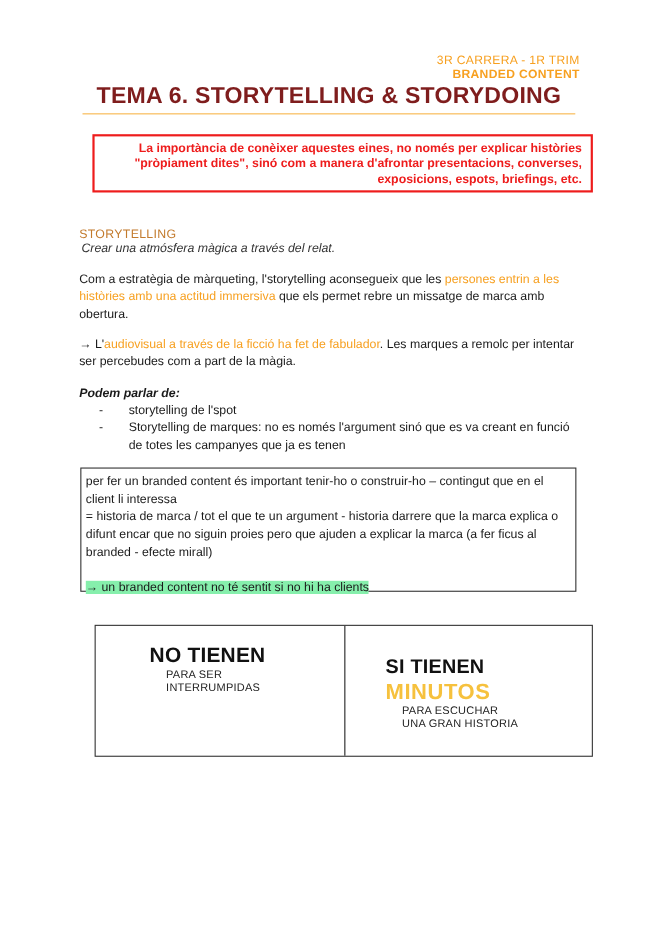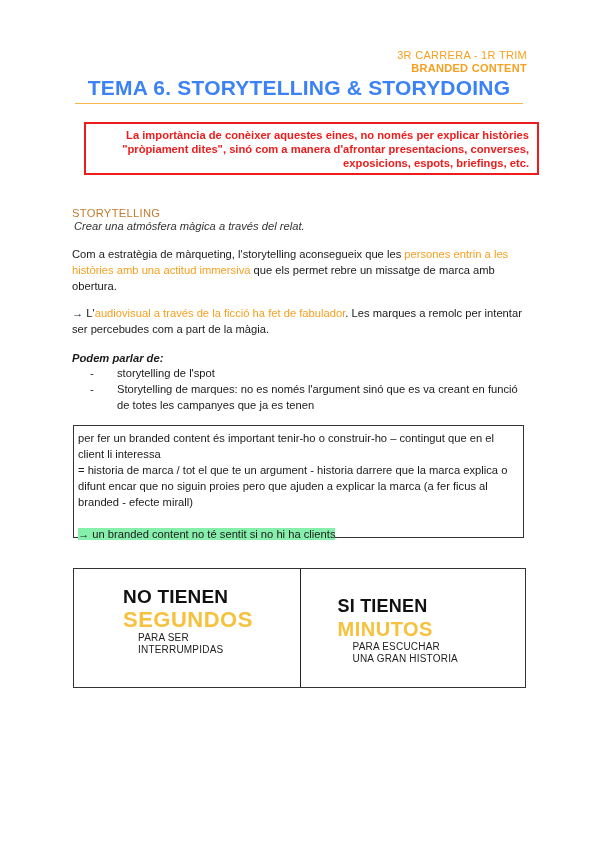--- a/index.html
+++ b/index.html
@@ -3,42 +3,42 @@
   <meta charset="utf-8">
   <style>
     html, body { margin: 0; padding: 0; background: #ffffff; }
     body { width: 600px; height: 848px; position: relative; overflow: hidden;
            font-family: "Liberation Sans", sans-serif; color: #1a1a1a; }
     .abs { position: absolute; }
     .hdr-right { right: 73px; text-align: right; font-size: 11px; letter-spacing: 0.3px; }
     .hdr1 { top: 34px; font-weight: bold; color: #f7a020; margin-top: 28px; }
     .hdr2 { top: 49px; color: #f7a020; }
     .title { left: 75px; width: 448px; top: 76px; font-size: 21px; font-weight: bold;
-             color: #3b82f6; text-align: center; letter-spacing: 0.2px; }
+             color: #7f1d1d; text-align: center; letter-spacing: 0.2px; }
     .title-rule { left: 75px; top: 103px; width: 448px; height: 0; border-top: 1.5px solid #f8b64a; }
     .redbox { left: 72px; top: 122px; width: 451px; height: 49px; border: 2px solid #ee1c1c;
               color: #ee1c1c; font-weight: bold; font-size: 11.2px; line-height: 14px;
               text-align: right; box-sizing: content-box; display: flex; align-items: center; justify-content: center; margin-left: 12px; }
     .redbox span { display: block; padding: 0 8px; }
     .section { left: 72px; font-size: 11.2px; line-height: 16px; width: 460px; }
     .sec-head { top: 205px; color: #c27a2c; letter-spacing: 0.3px; }
     .sec-sub { top: 218px; left: 74px; font-style: italic; color: #333; }
     .para1 { top: 246px; }
     .para2 { top: 305px; }
     .hl { color: #f7a020; }
     .podem { top: 350px; font-weight: bold; font-style: italic; }
     .list { top: 365px; left: 90px; width: 440px; margin: 0; padding: 0; list-style: none; }
     .list li { position: relative; padding-left: 27px; }
     .list li .dash { position: absolute; left: 0; top: 0; }
     .notebox { left: 73px; top: 425px; width: 451px; height: 113px; border: 1.5px solid #333;
                font-size: 11.2px; line-height: 16px; padding: 4px 6px 0 4px; box-sizing: border-box; }
     .notebox p { margin: 0; }
     .notebox .gap { height: 16px; }
     .note-em { background: #86efac; }
-    .imgbox { left: 73px; top: 568px; width: 453px; height: 120px; border: 1.5px solid #333;
+    .imgbox { left: 86px; top: 568px; width: 453px; height: 120px; border: 1.5px solid #333;
               box-sizing: border-box; display: flex; }
     .panel { flex: 1; position: relative; }
     .panel.left { border-right: 1.5px solid #222; width: 226px; flex: none; }
     .big-black { font-weight: bold; font-size: 19px; color: #111; letter-spacing: 0.2px; }
     .big-yellow { font-weight: bold; font-size: 22px; color: #f6c13d; letter-spacing: 0.5px; line-height: 24px; }
     .small-cap { font-size: 10px; color: #222; line-height: 12px; letter-spacing: 0.2px; padding-left: 15px; }
     .pl { position: absolute; left: 49px; top: 17px; }
     .pr { position: absolute; right: 67px; top: 27px; }
     .pr .big-yellow { font-size: 20px; }
     .pr .big-black { font-size: 18px; }
@@ -84,21 +84,20 @@
   <p>per fer un branded content és important tenir-ho o construir-ho – contingut que en el client li interessa</p>
   <p>= historia de marca / tot el que te un argument - historia darrere que la marca explica o difunt encar que no siguin proies pero que ajuden a explicar la marca (a fer ficus al branded - efecte mirall)</p>
   <div class="gap"></div>
   <p><span class="note-em">→ un branded content no té sentit si no hi ha clients</span></p>
 </div>
 
 <div class="abs imgbox">
   <div class="panel left">
     <div class="pl">
       <div class="big-black">NO TIENEN</div>
-      <div class="big-yellow">SEGUNDOS</div>
       <div class="small-cap">PARA SER</div>
       <div class="small-cap">INTERRUMPIDAS</div>
     </div>
   </div>
   <div class="panel right">
     <div class="pr">
       <div class="big-black">SI TIENEN</div>
       <div class="big-yellow">MINUTOS</div>
       <div class="small-cap">PARA ESCUCHAR</div>
       <div class="small-cap">UNA GRAN HISTORIA</div>

